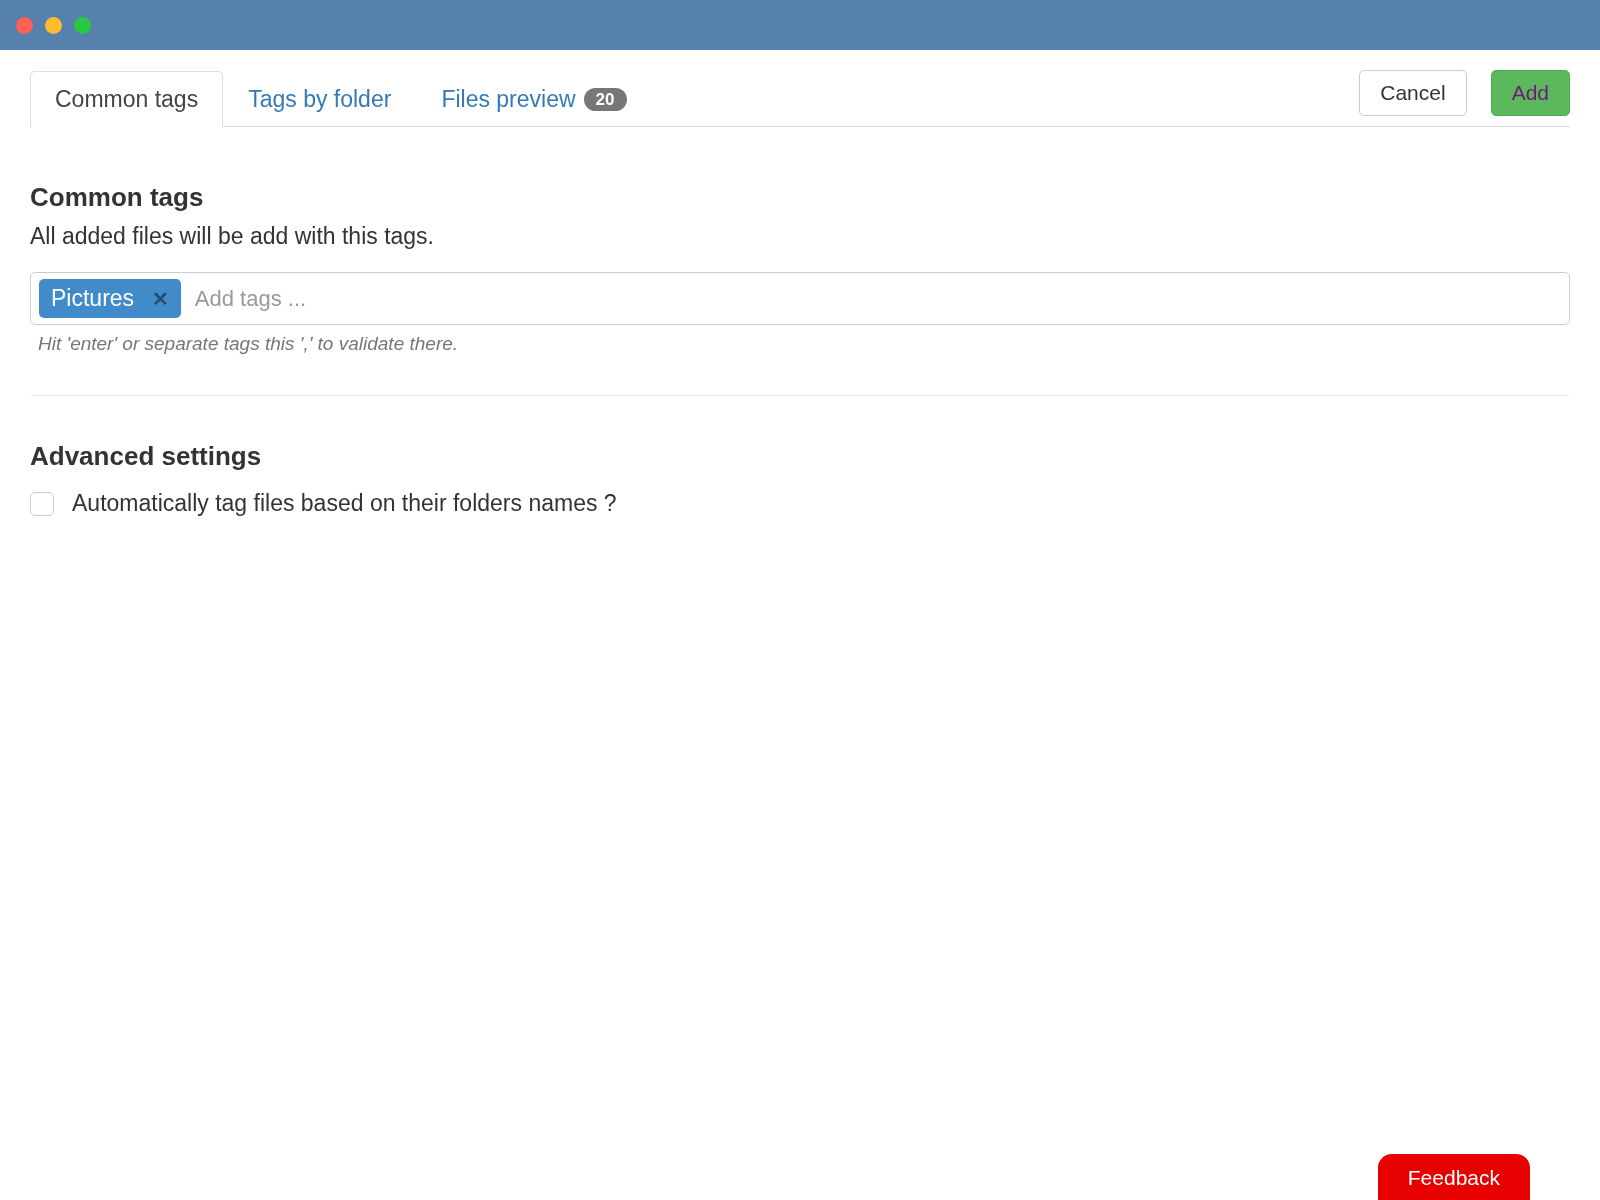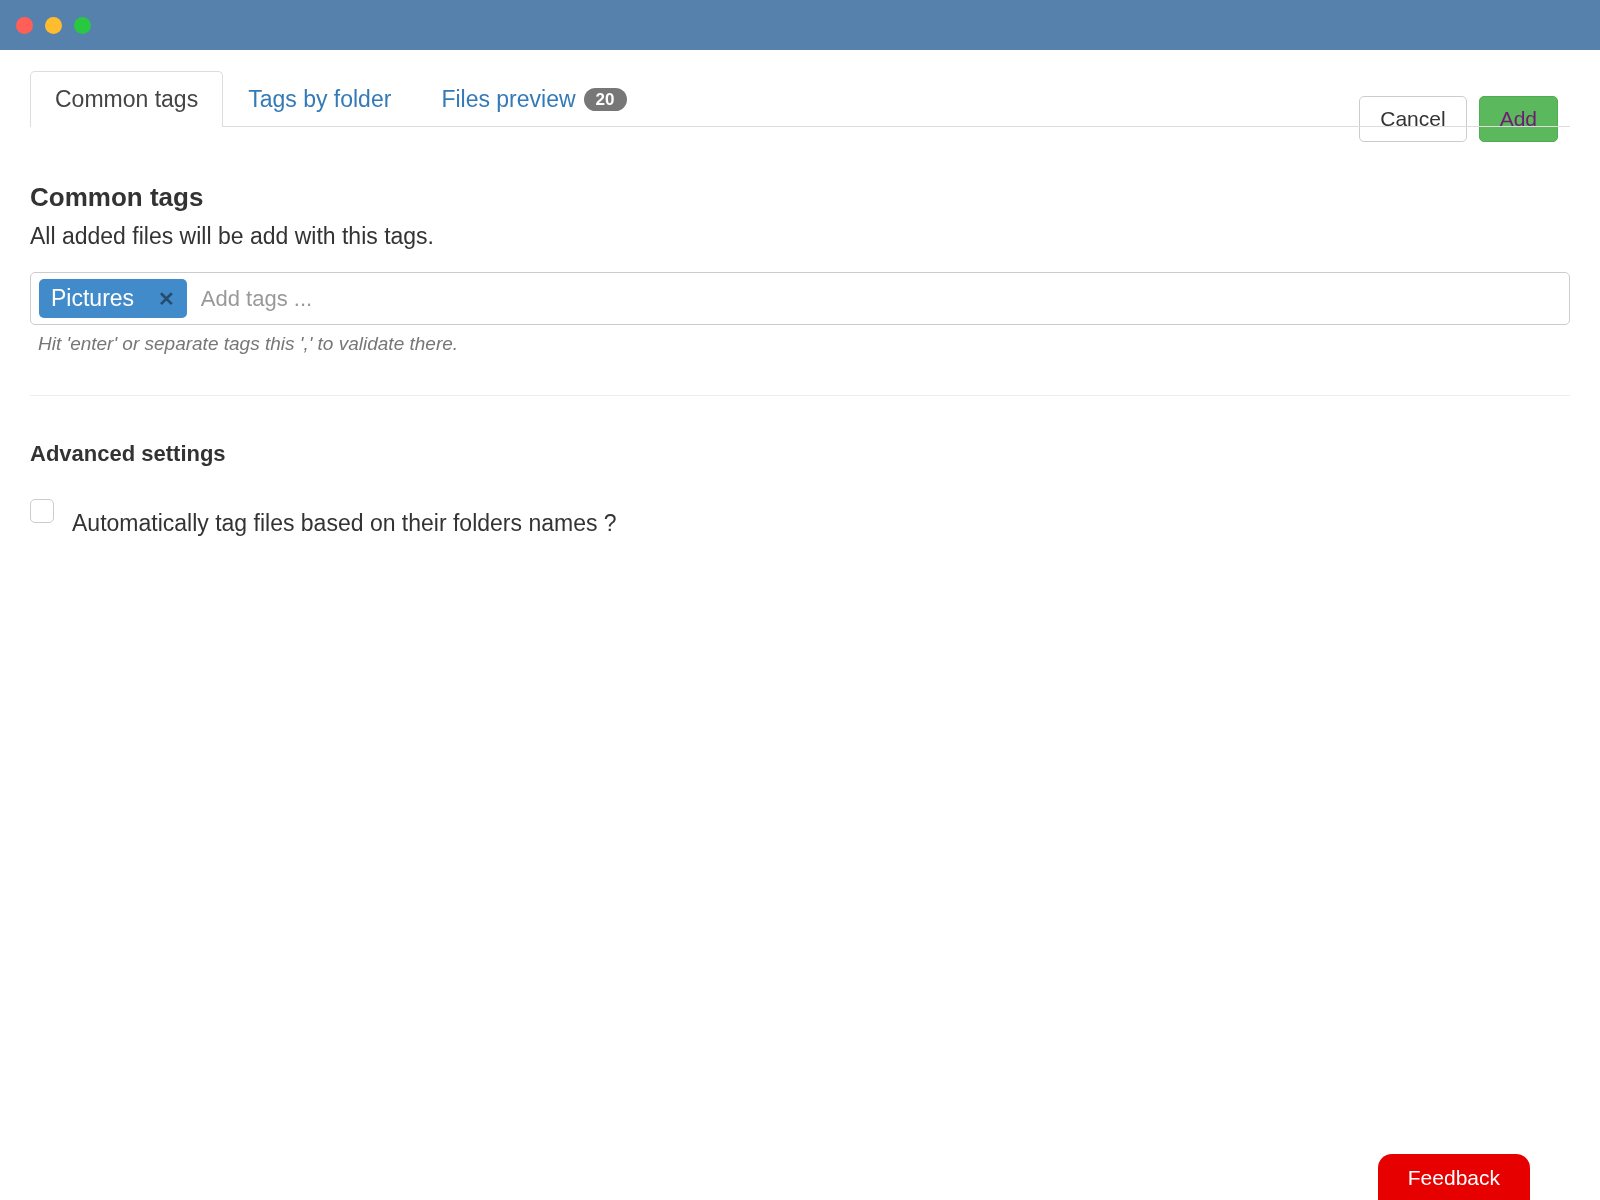--- a/index.html
+++ b/index.html
@@ -72,25 +72,24 @@
       color: #fff;
       font-size: 17px;
       font-weight: bold;
       padding: 3px 12px;
       border-radius: 14px;
       line-height: 1;
     }
 
     .action-buttons {
       position: absolute;
-      right: 42px;
+      right: 30px;
       top: 20px;
       display: flex;
-      gap: 12px;
-      margin-top: 26px;
+      gap: 24px;
     }
     .btn {
       padding: 10px 20px;
       font-size: 21px;
       border-radius: 5px;
       cursor: pointer;
       border: 1px solid #ccc;
       background: #fff;
       color: #333;
     }
@@ -125,21 +124,21 @@
       background: #fff;
     }
     .tag-chip {
       background: #428bca;
       color: #fff;
       font-size: 23px;
       padding: 6px 12px;
       border-radius: 5px;
       display: flex;
       align-items: center;
-      gap: 24px;
+      gap: 18px;
     }
     .tag-remove {
       color: rgba(0,0,0,0.45);
       font-weight: bold;
       cursor: pointer;
       font-size: 20px;
       line-height: 1;
     }
     .tag-text-input {
       border: none;
@@ -163,42 +162,41 @@
     .divider {
       border: none;
       border-top: 1px solid #eee;
       margin: 40px 0 0 0;
     }
 
     .advanced {
       padding-top: 45px;
     }
     .advanced h2 {
-      font-size: 22px;
+      font-size: 26px;
       font-weight: bold;
       color: #333;
       margin-bottom: 18px;
     }
     .checkbox-row {
       display: flex;
       align-items: center;
       gap: 18px;
     }
     .checkbox {
       width: 24px;
       height: 24px;
       border: 1.5px solid #ccc;
       border-radius: 5px;
       background: #fff;
       cursor: pointer;
     }
     .checkbox-label {
       font-size: 23px;
       color: #333;
-      margin-top: 25px;
     }
 
     .feedback-tab {
       position: absolute;
       bottom: 0;
       right: 70px;
       background: #e60000;
       color: #fff;
       font-size: 21px;
       padding: 12px 30px 10px 30px;

